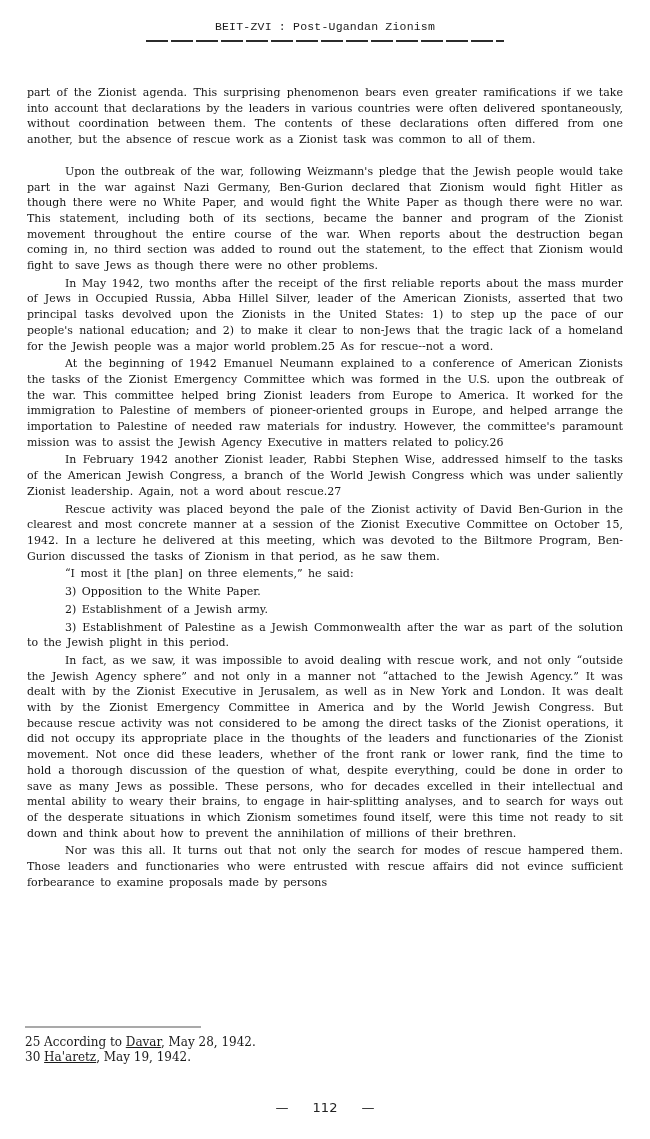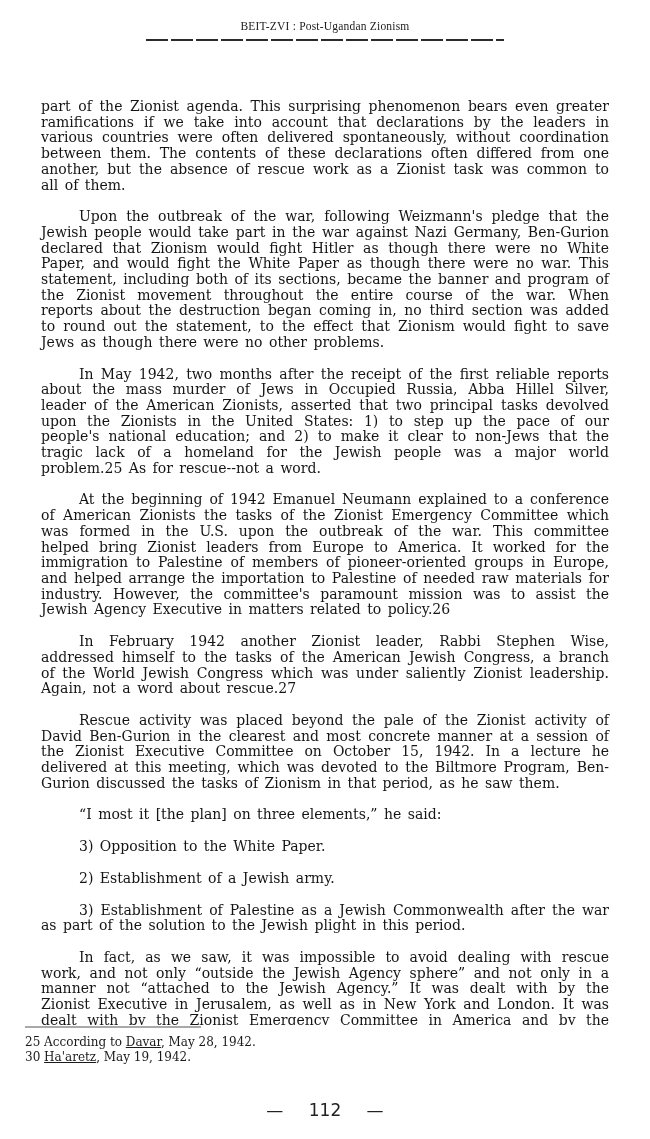--- a/index.html
+++ b/index.html
@@ -17,42 +17,42 @@
     overflow: hidden;
   }
   .header {
     position: absolute;
     top: 20px;
     left: 0;
     width: 650px;
     text-align: center;
   }
   .header-title {
-    font-family: Liberation Serif, serif;
+    font-family: Liberation Mono, monospace;
     font-size: 11.5px;
     color: #1c1c1c;
     letter-spacing: 0.2px;
   }
   .header-rule {
     width: 358px;
     height: 2px;
     margin: 7px auto 0 auto;
     background: repeating-linear-gradient(90deg, #2b2b2b 0px, #2b2b2b 22px, transparent 22px, transparent 25px);
   }
   .body-text {
     position: absolute;
     top: 83px;
     left: 25px;
     width: 600px;
     height: 942px;
     overflow: hidden;
   }
   .para {
-    margin: 16px;
-    font-size: 14px;
+    margin: 2px;
+    font-size: 11px;
     line-height: 15.7px;
     text-align: justify;
     word-spacing: 2px;
     color: #151515;
   }
   .indent { text-indent: 38px; }
   .gap-before { margin-top: 16px; }
   .footnote-block {
     position: absolute;
     top: 1026px;
@@ -71,21 +71,21 @@
     color: #1a1a1a;
   }
   .footnote .src { text-decoration: underline; }
   .page-number {
     position: absolute;
     top: 1100px;
     left: 0;
     width: 650px;
     text-align: center;
     font-family: "DejaVu Sans", sans-serif;
-    font-size: 17px;
+    font-size: 13px;
     color: #222;
     word-spacing: 20px;
   }
 </style>
 </head>
 <body>
 
 <div class="page">
 
   <div class="header">

